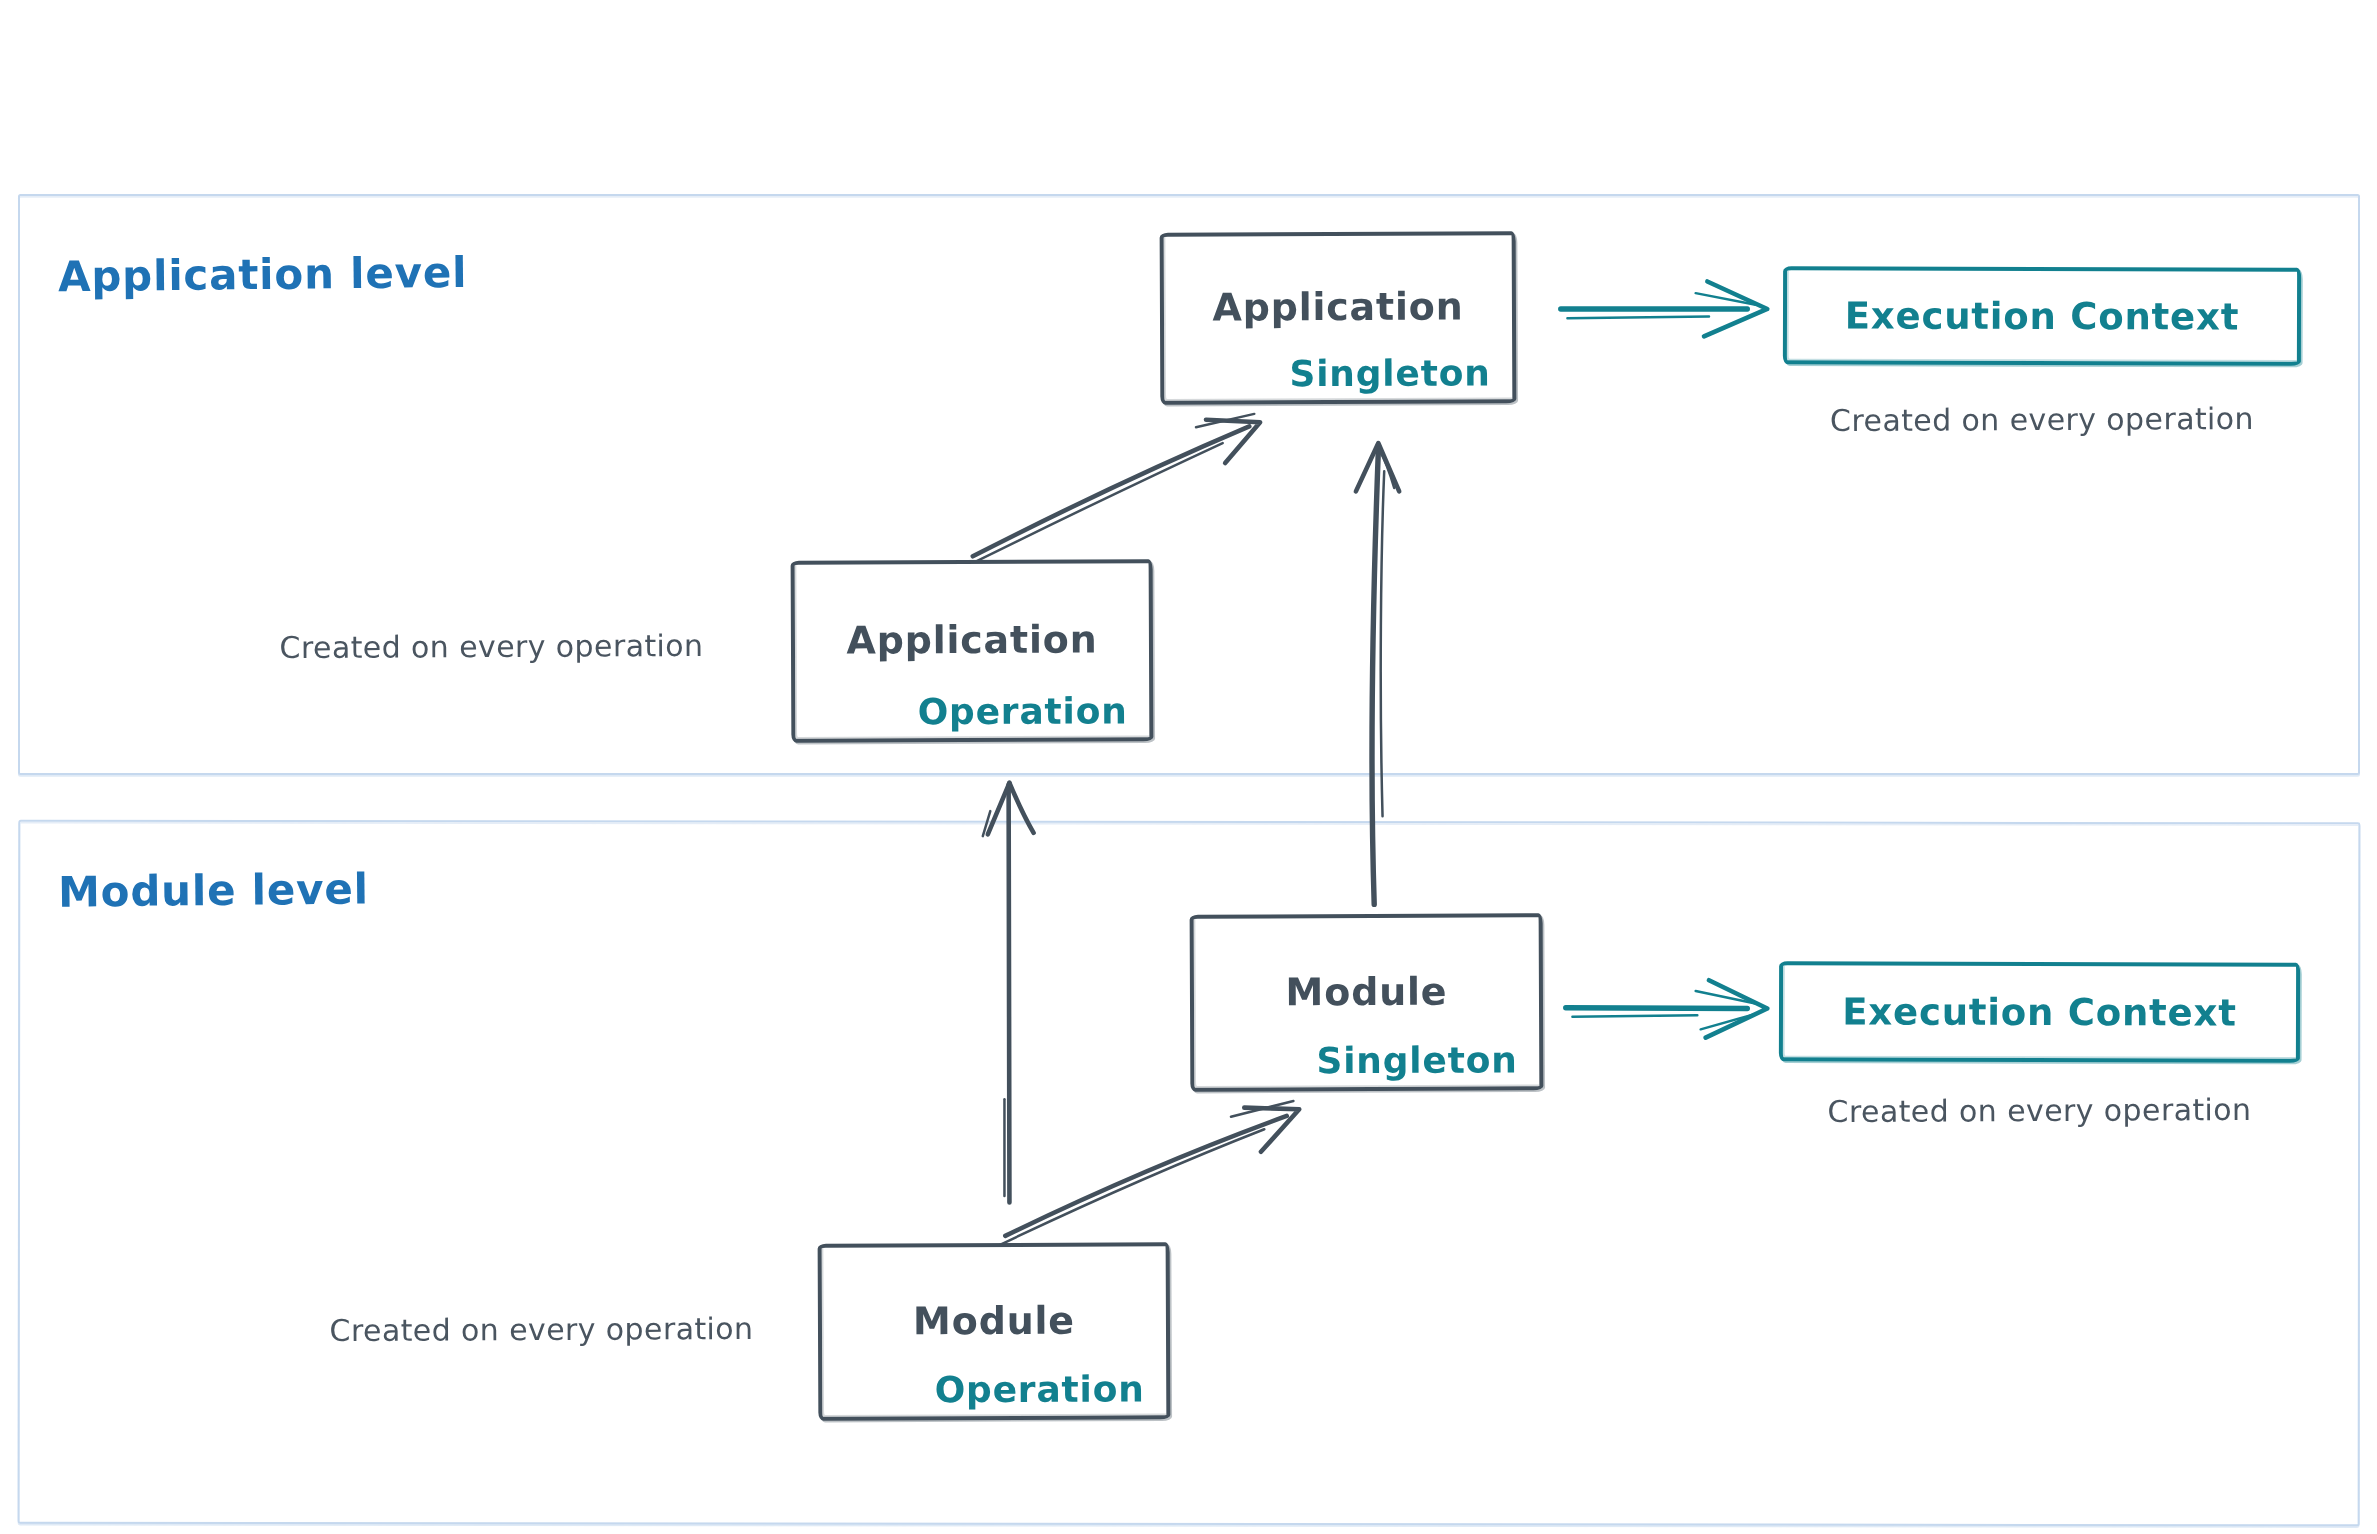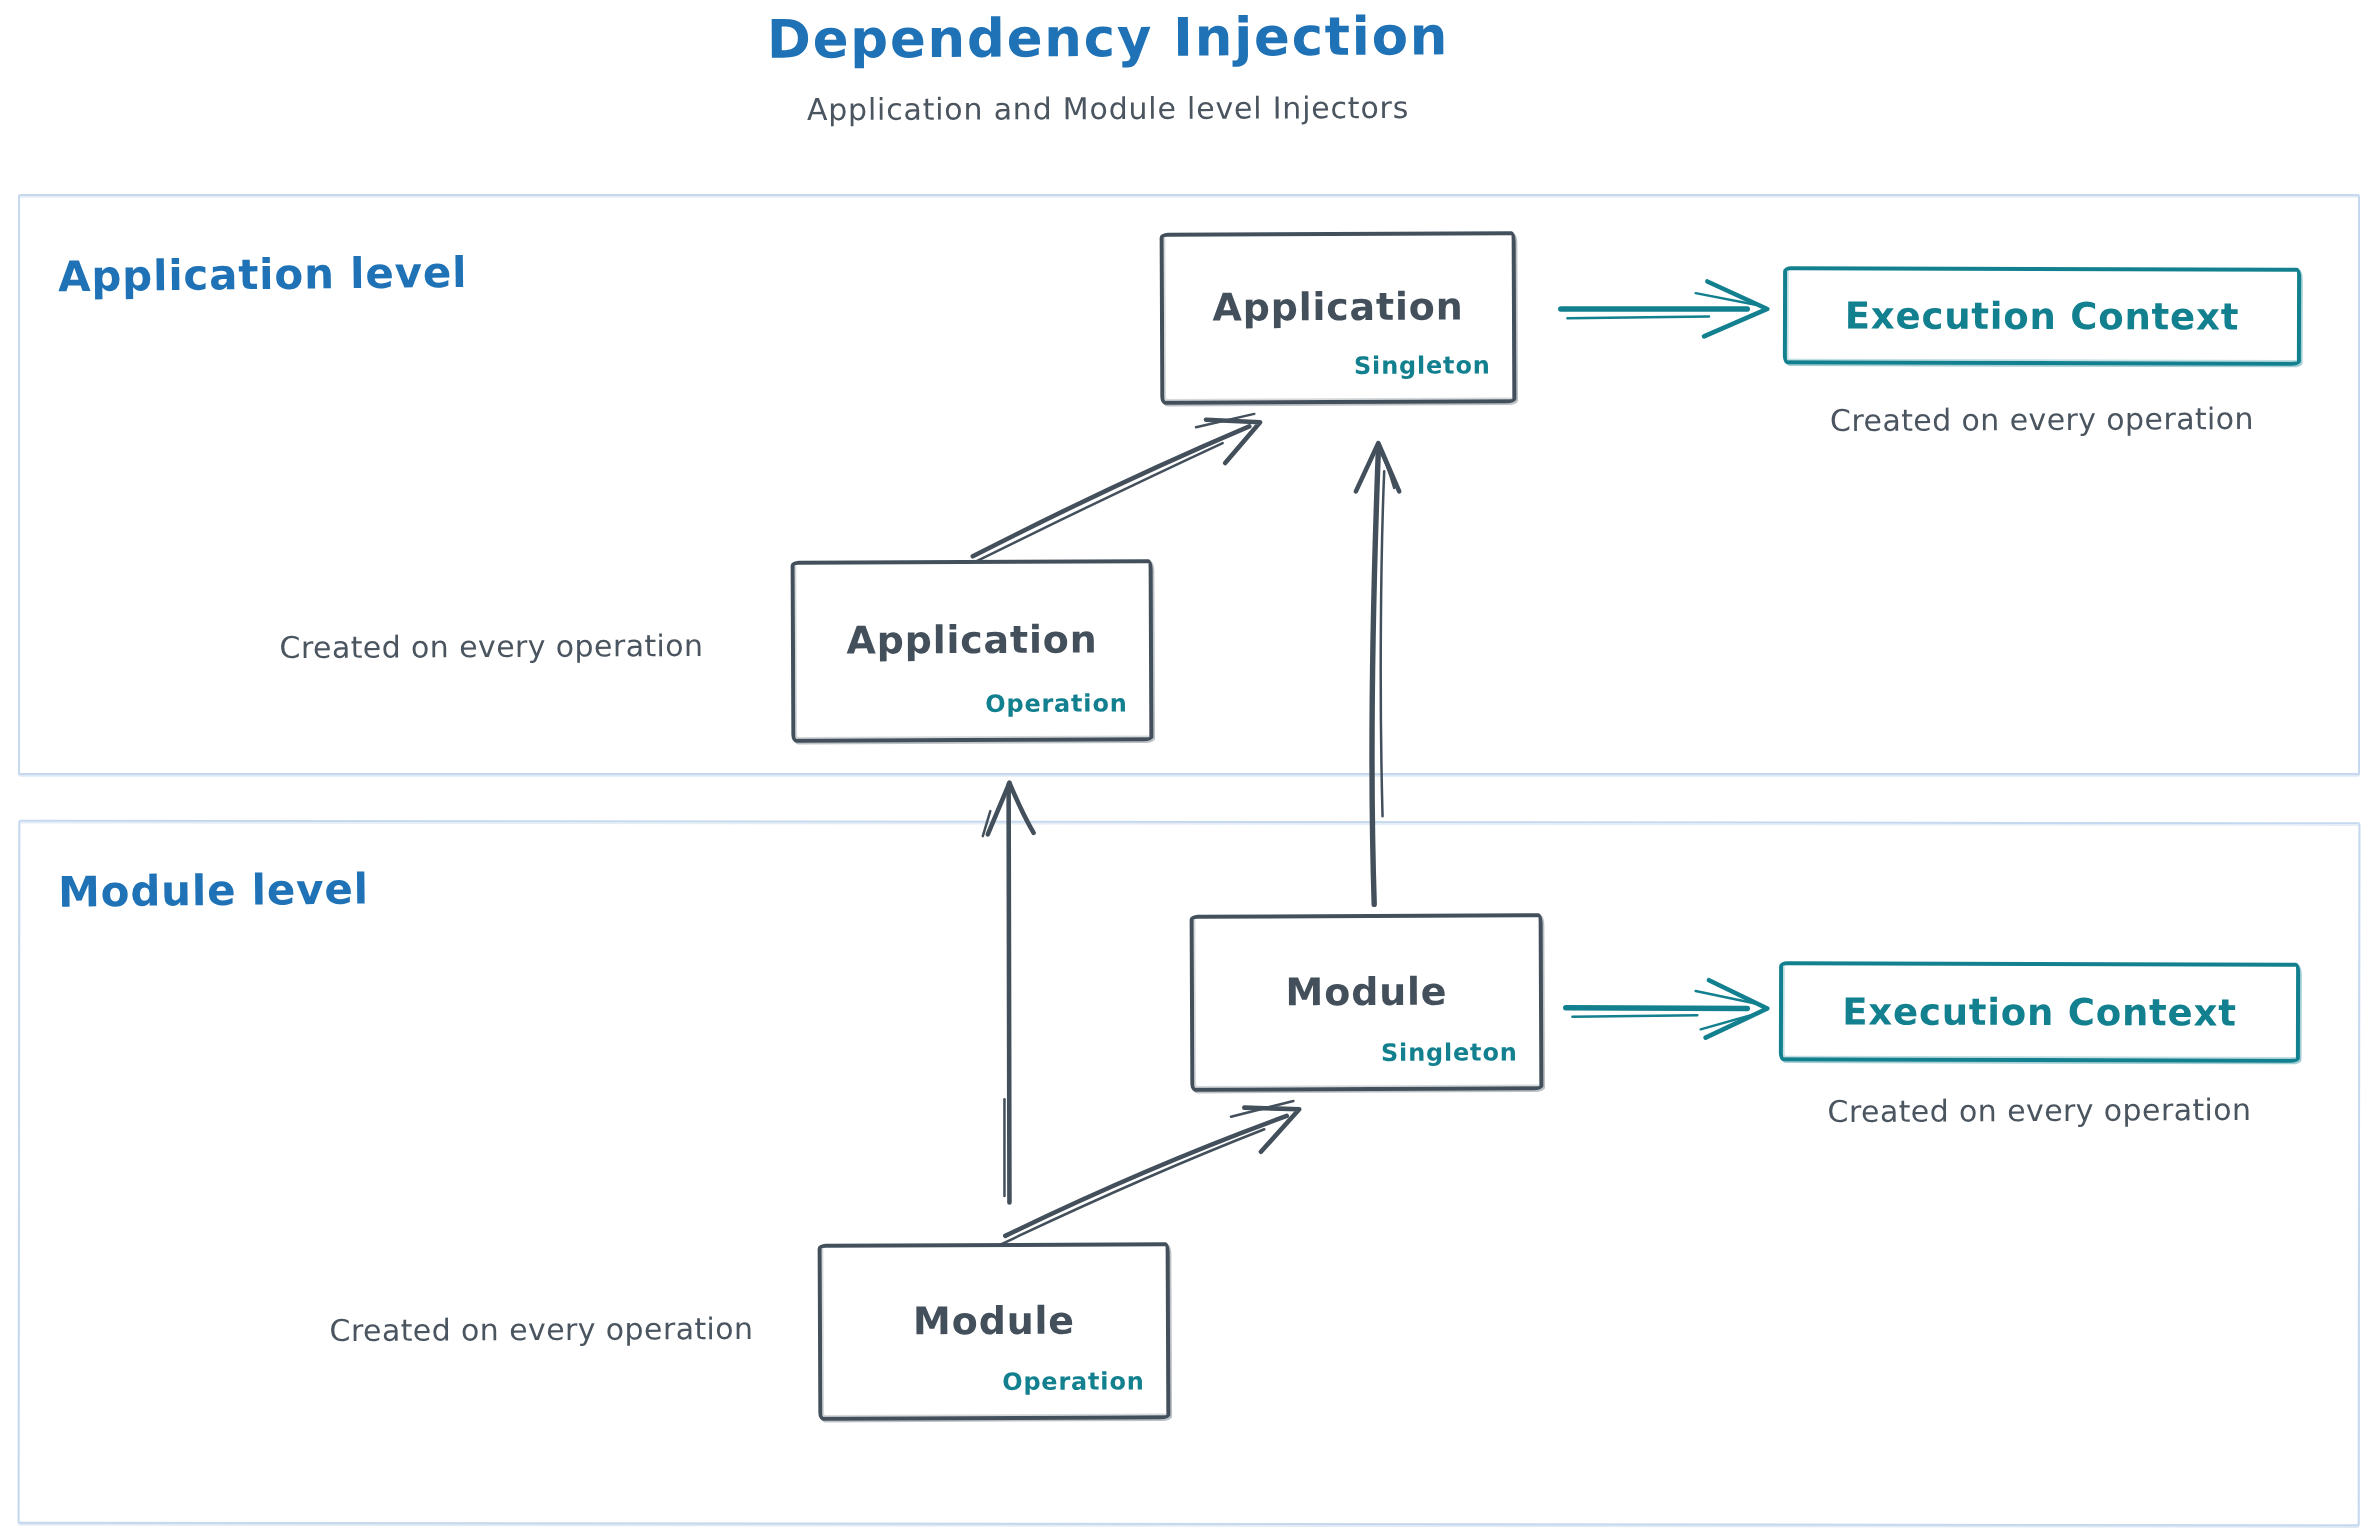--- a/index.html
+++ b/index.html
@@ -49,22 +49,22 @@
     border-radius:8.3px 4.2px 10px 5px / 5px 10px 4.2px 8.3px;
     box-shadow:1.7px 1.7px 0 rgba(67,80,92,.35), inset 1.7px -1.7px 0 rgba(67,80,92,.22);
     display:flex;align-items:center;justify-content:center;
     transform:rotate(-0.25deg);
   }
   .node-title{
     font-size:38px;font-weight:600;color:var(--ink);letter-spacing:0.8px;
     margin-top:-21.7px;
   }
   .node-tag{
-    position:absolute;right:21.7px;bottom:20px;
-    font-size:24px;font-weight:600;color:var(--teal);letter-spacing:0.8px;
+    position:absolute;right:21.7px;bottom:6px;
+    font-size:36px;font-weight:600;color:var(--teal);letter-spacing:0.8px;
   }
   .node-exec{
     border-color:var(--teal);
     box-shadow:1.7px 1.7px 0 rgba(18,128,143,.38), inset 1.7px -1.7px 0 rgba(18,128,143,.25);
     transform:rotate(.15deg);
   }
   .node-exec .node-title{color:var(--teal);margin-top:0;font-size:37px;}
 
   .caption{
     position:absolute;font-size:30px;color:#4a5560;letter-spacing:0.4px;
@@ -79,24 +79,20 @@
   .stroke-teal{stroke:var(--teal);}
   .w5{stroke-width:5.5px;}
   .w3{stroke-width:3px;}
   .w6{stroke-width:6.5px;}
 </style>
 </head>
 <body>
 
 <div class="canvas">
 
-  <div class="header">
-    <div class="title">Dependency Injection</div>
-    <div class="subtitle">Application and Module level Injectors</div>
-  </div>
 
   <div class="section section-app"></div>
   <div class="level-label" style="left:58px;top:250px;">Application level</div>
 
   <div class="section section-module"></div>
   <div class="level-label" style="left:58px;top:866px;">Module level</div>
 
   <svg class="arrows" viewBox="0 0 2854 1842">
 
     <g>

